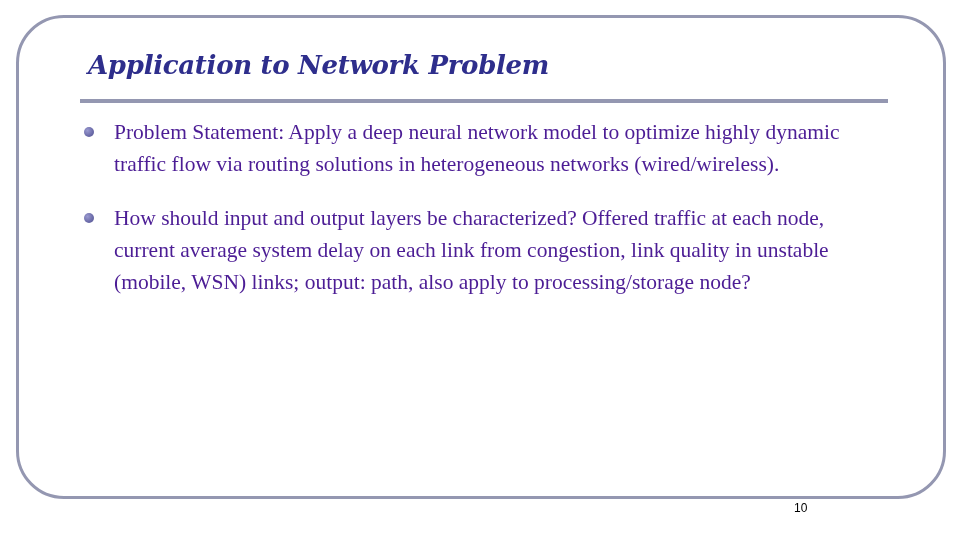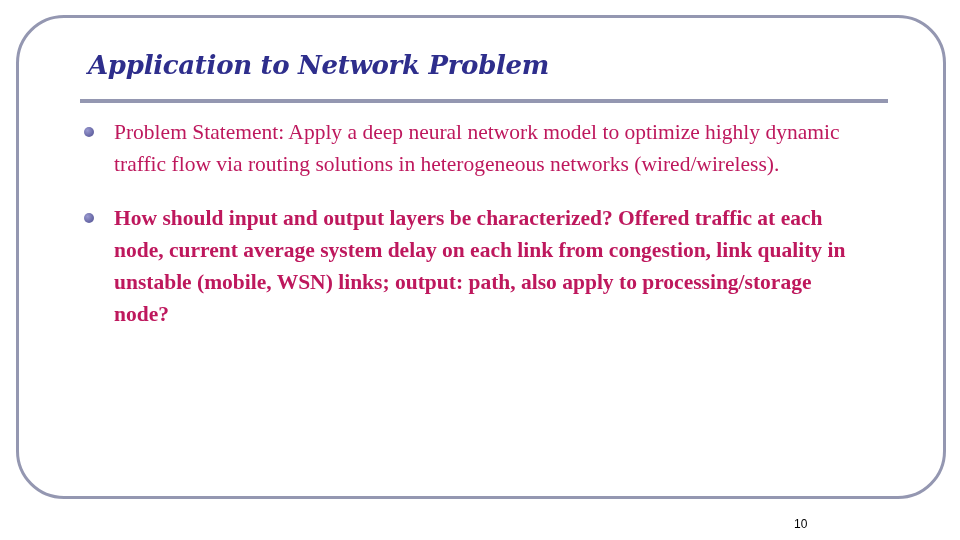--- a/index.html
+++ b/index.html
@@ -52,43 +52,41 @@
       margin: 0;
       padding: 0;
       list-style: none;
     }
     .bullet-item {
       position: relative;
       padding-left: 34px;
       font-family: "Liberation Serif", serif;
       font-size: 21.5px;
       line-height: 32px;
-      color: #be185d;
+      color: #4c1d95;
     }
     .bullet-item + .bullet-item {
       margin-top: 22px;
-      font-weight: bold;
     }
     .bullet-dot {
       position: absolute;
       left: 4px;
       top: 11px;
       width: 10px;
       height: 10px;
       border-radius: 50%;
       background: radial-gradient(circle at 35% 35%, #9a9ad0 0%, #6a6aa8 60%, #55558f 100%);
     }
     .page-number {
       position: absolute;
       left: 794px;
       top: 501px;
       font-family: "Liberation Sans", sans-serif;
       font-size: 12px;
       color: #000000;
-      margin-top: 16px;
     }
   </style>
 </head>
 <body>
 
 <div class="slide-frame"></div>
 
 <h1 class="slide-title">Application to Network Problem</h1>
 
 <div class="title-rule"></div>

